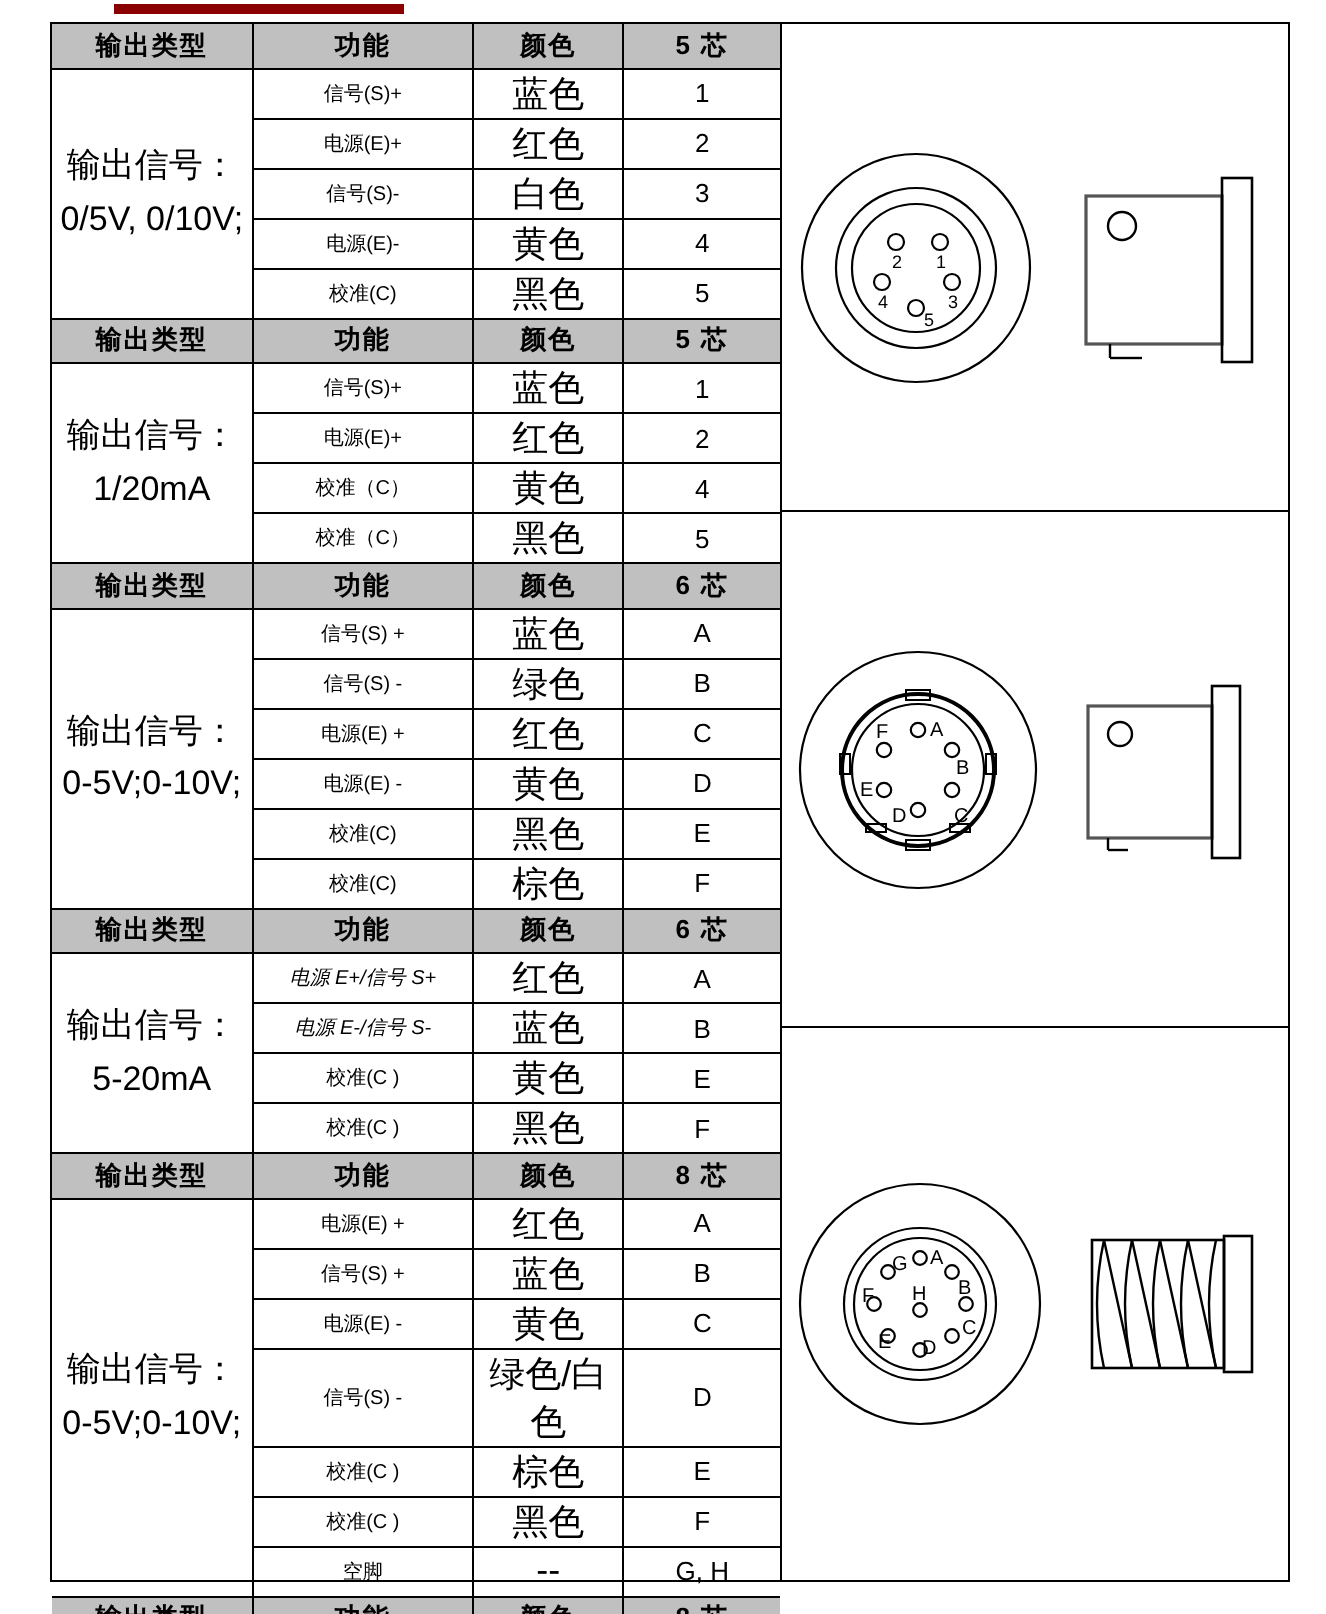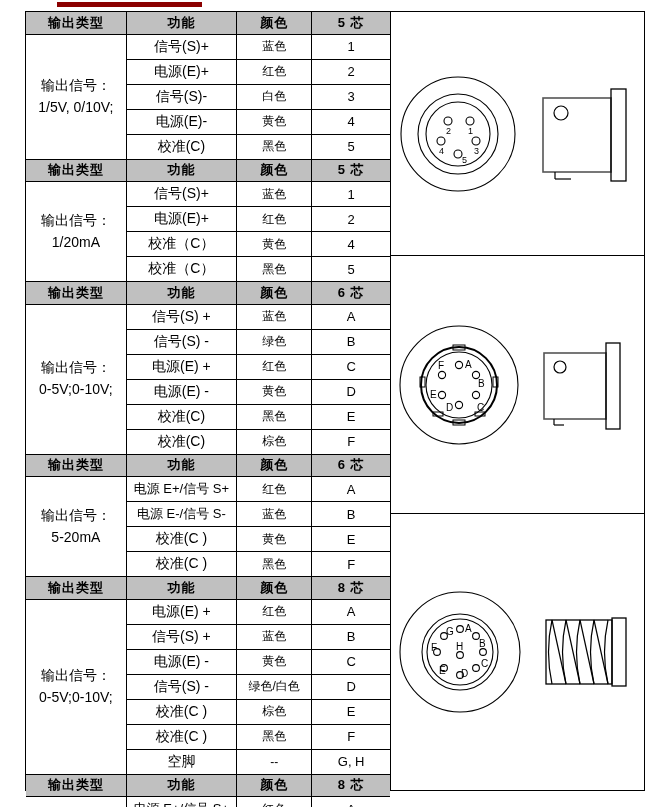--- a/index.html
+++ b/index.html
@@ -67,31 +67,31 @@
     font-size: 13px;
     height: 22px;
     letter-spacing: 1px;
   }
   col.c1 { width: 100px; }
   col.c2 { width: 110px; }
   col.c3 { width: 75px; }
   col.c4 { width: 78px; }
 
   td.type-cell {
-    font-size: 14px;
+    font-size: 17px;
     line-height: 1.55;
     padding: 2px 2px;
   }
   td.type-cell .ln { display: block; white-space: nowrap; }
   td.func-cell {
-    font-size: 14px;
+    font-size: 10px;
     height: 25px;
   }
-  td.func-cell.small { font-size: 13px; }
-  td.color-cell { font-size: 12px; height: 25px; }
+  td.func-cell.small { font-size: 10px; font-style: italic; }
+  td.color-cell { font-size: 18px; height: 25px; }
   td.pin-cell { font-size: 13px; height: 25px; }
 
   
   table.pinout tr td:first-child,
   table.pinout tr th:first-child { border-left: none; }
   table.pinout tr td:last-child,
   table.pinout tr th:last-child { border-right: none; }
   table.pinout tr:first-child th { border-top: none; }
 
   .section { width: 100%; }
@@ -134,21 +134,21 @@
           <tbody>
               <tr>
             <th>输出类型</th>
             <th>功能</th>
             <th>颜色</th>
             <th>5 芯</th>
           </tr>
           <tr>
             <td class="type-cell" rowspan="5">
               <span class="ln">输出信号：</span>
-              <span class="ln">1/5V, 0/10V;</span>
+              <span class="ln">0/5V, 0/10V;</span>
             </td>
             <td class="func-cell">信号(S)+</td>
             <td class="color-cell">蓝色</td>
             <td class="pin-cell">1</td>
           </tr>
           <tr>
             <td class="func-cell">电源(E)+</td>
             <td class="color-cell">红色</td>
             <td class="pin-cell">2</td>
           </tr>

